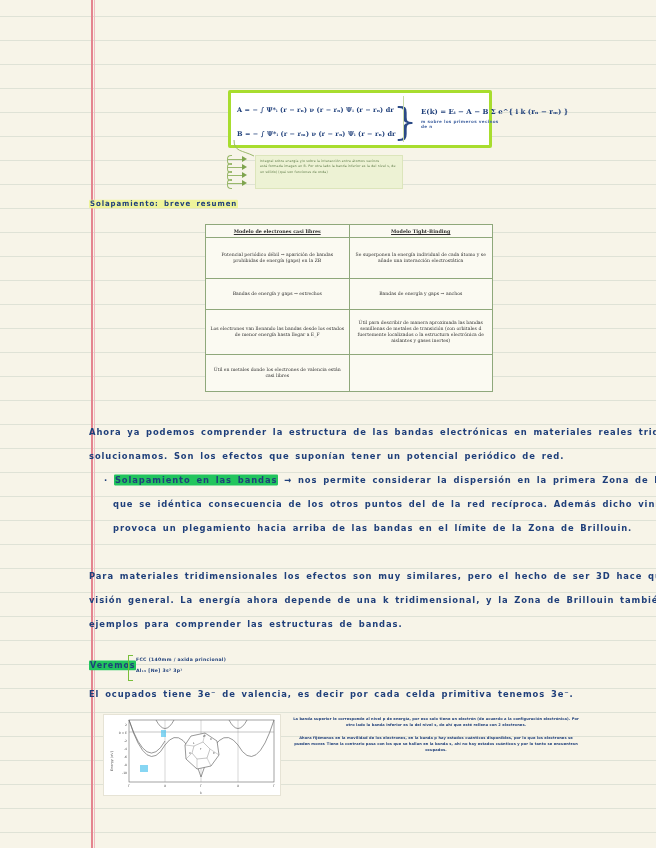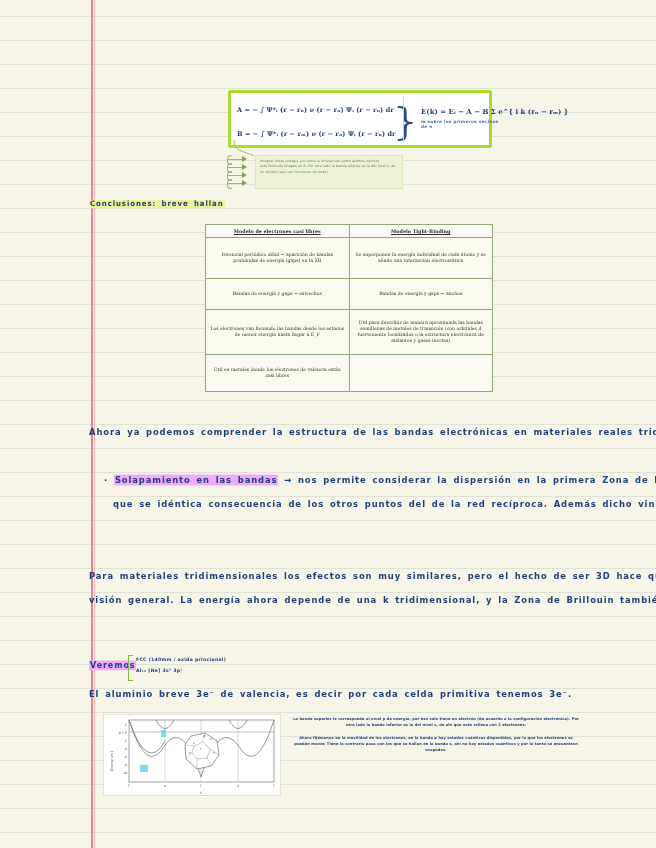--- a/index.html
+++ b/index.html
@@ -25,21 +25,21 @@
     color:#1f3f7a;
     font-family:"DejaVu Sans", sans-serif;
     font-weight:600;
     white-space:nowrap;
     transform:scaleY(1.08);
     transform-origin:left center;
     letter-spacing:.9px;
     word-spacing:2px;
   }
   .hl-yellow{background:#eef39a;padding:0 1px;border-radius:1px;}
-  .hl-green{background:#f0abfc;padding:0 1px;border-radius:1px;}
+  .hl-green{background:#22c55e;padding:0 1px;border-radius:1px;}
 
   
   #formula-box{
     position:absolute;left:228px;top:90px;width:264px;height:58px;
     border:3px solid #a8dd2e;background:#ffffff;
     box-sizing:border-box;border-radius:2px;
   }
   #formula-left{
     position:absolute;left:6px;top:5px;width:152px;height:48px;
     display:flex;flex-direction:column;justify-content:space-around;
@@ -216,21 +216,21 @@
       </div>
   </div>
 
   <div id="sticky-note">
     <div class="note-line">Integral sobre energía y/o sobre la interacción entre átomos vecinos</div>
     <div class="note-line">está formada imagen en B. Por otra lado la banda inferior es la del nivel s, de</div>
     <div class="note-line">un sólido) (qué son funciones de onda)</div>
   </div>
 
   <div class="hw-line" style="left:89px;top:199px;font-size:7px;">
-    <span class="hl-yellow">Conclusiones: breve hallan</span>
+    <span class="hl-yellow">Solapamiento: breve resumen</span>
   </div>
 
   <table id="concepts-table">
     <thead>
       <tr>
         <th style="width:50%">Modelo de electrones casi libres</th>
         <th style="width:50%">Modelo Tight-Binding</th>
       </tr>
     </thead>
     <tbody>
@@ -248,40 +248,43 @@
       </tr>
       <tr>
         <td style="height:30px">Útil en metales donde los electrones de valencia están casi libres</td>
         <td class="empty"></td>
       </tr>
     </tbody>
   </table>
 
 
   <div class="hw-line" style="left:89px;top:427px;">Ahora ya podemos comprender la estructura de las bandas electrónicas en materiales reales tridimensionales, lo que hemos visto</div>
+  <div class="hw-line" style="left:89px;top:451px;">solucionamos. Son los efectos que suponían tener un potencial periódico de red.</div>
 
   <div class="hw-line" style="left:104px;top:475px;">
     <span>·</span>
     <span class="hl-green">Solapamiento en las bandas</span><span> → nos permite considerar la dispersión en la primera Zona de Brillouin debido a</span>
   </div>
   <div class="hw-line" style="left:113px;top:499px;">que se idéntica consecuencia de los otros puntos del de la red recíproca. Además dicho viniendo también</div>
+  <div class="hw-line" style="left:113px;top:523px;">provoca un plegamiento hacia arriba de las bandas en el límite de la Zona de Brillouin.</div>
 
 
   <div class="hw-line" style="left:89px;top:571px;">Para materiales tridimensionales los efectos son muy similares, pero el hecho de ser 3D hace que se compliquen mostrar la</div>
   <div class="hw-line" style="left:89px;top:595px;">visión general. La energía ahora depende de una k tridimensional, y la Zona de Brillouin también se complica. Veremos varios</div>
+  <div class="hw-line" style="left:89px;top:619px;">ejemplos para comprender las estructuras de bandas.</div>
 
   <div class="hw-line" style="left:89px;top:661px;font-size:8px;">
     <span class="hl-green">Veremos</span>
   </div>
   <div id="aluminio-block">
     <div id="alu-bracket"></div>
     <div class="alu-line" style="top:2px">FCC (140mm / axida princional)</div>
     <div class="alu-line" style="top:13px">Al₁₃ [Ne] 3s² 3p¹</div>
   </div>
-  <div class="hw-line" style="left:89px;top:689px;">El aluminio breve 3e⁻ de valencia, es decir por cada celda primitiva tenemos 3e⁻.</div>
+  <div class="hw-line" style="left:89px;top:689px;">El ocupados tiene 3e⁻ de valencia, es decir por cada celda primitiva tenemos 3e⁻.</div>
 
   <div id="band-figure">
     <svg viewBox="0 0 178 82" width="178" height="82">
 
       <text x="9" y="46" font-family="DejaVu Sans, sans-serif" font-size="3.4" fill="#555" transform="rotate(-90 9 46)" text-anchor="middle">Energy (eV)</text>
 
       <g font-family="DejaVu Sans, sans-serif" font-size="3" fill="#444" text-anchor="end">
         <text x="23" y="11">2</text>
         <text x="23" y="19">0 = E</text>
         <text x="23" y="27">-2</text>

